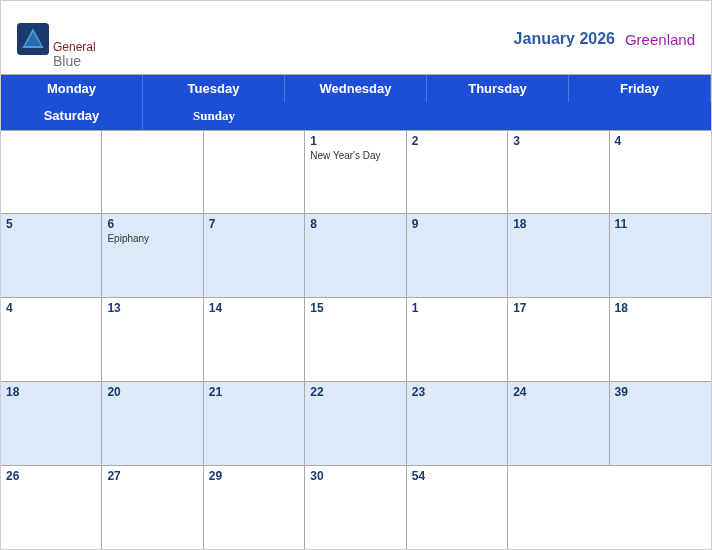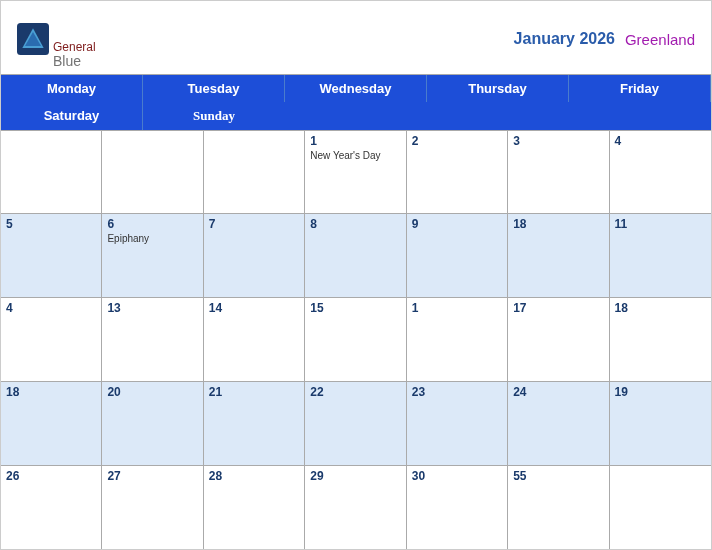--- a/index.html
+++ b/index.html
@@ -222,39 +222,36 @@
           <div class="day-cell">
             <div class="day-number">22</div>
           </div>
           <div class="day-cell">
             <div class="day-number">23</div>
           </div>
           <div class="day-cell">
             <div class="day-number">24</div>
           </div>
           <div class="day-cell">
-            <div class="day-number">19</div>
+            <div class="day-number">39</div>
           </div>
         </div>
         <div class="week-row">
           <div class="day-cell">
             <div class="day-number">26</div>
           </div>
           <div class="day-cell">
             <div class="day-number">27</div>
           </div>
           <div class="day-cell">
-            <div class="day-number">28</div>
-          </div>
-          <div class="day-cell">
             <div class="day-number">29</div>
           </div>
           <div class="day-cell">
             <div class="day-number">30</div>
           </div>
           <div class="day-cell">
-            <div class="day-number">55</div>
+            <div class="day-number">54</div>
           </div>
           <div class="day-cell empty"></div>
         </div>
       </div>
   </div>
 </div>
 
 </body></html>

